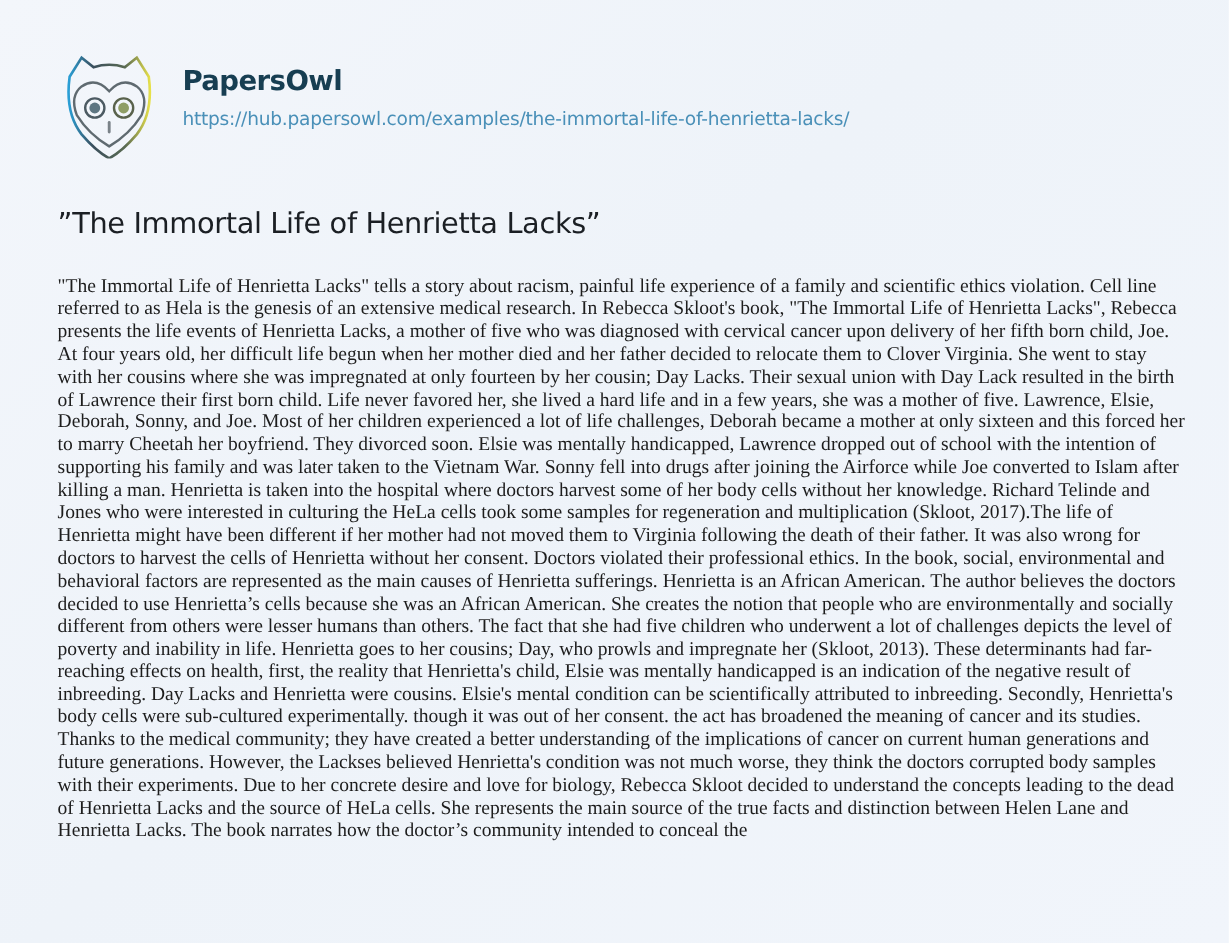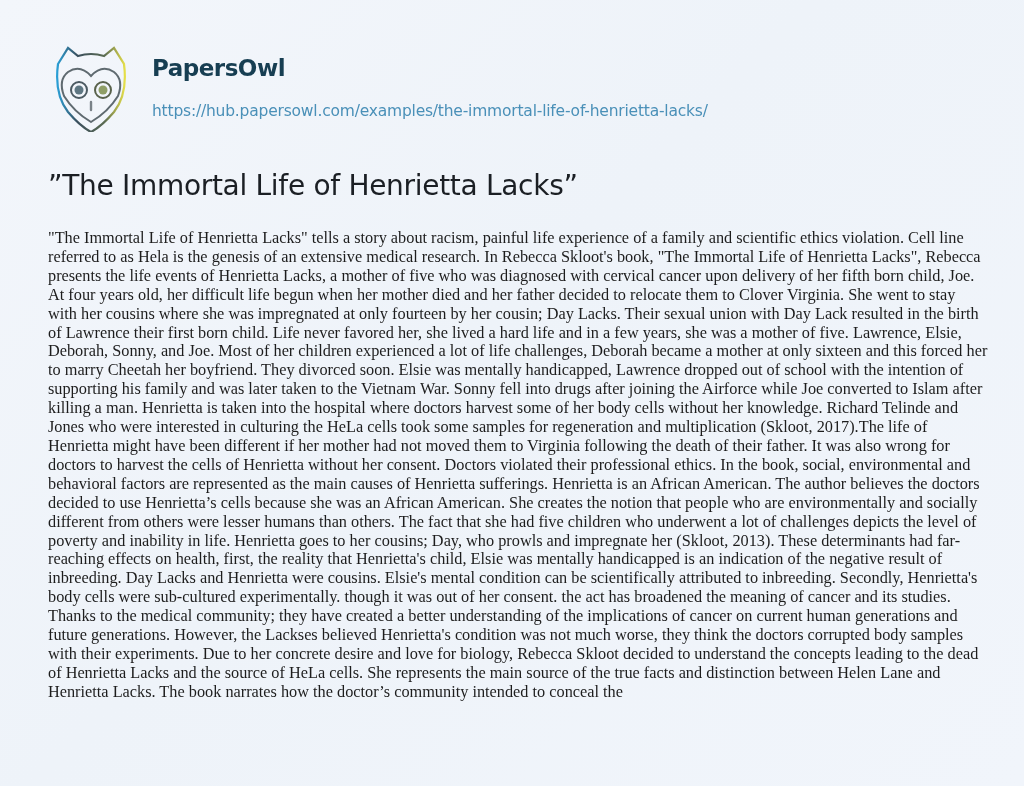--- a/index.html
+++ b/index.html
@@ -38,32 +38,31 @@
       color: #173e52;
       line-height: 40px;
       display: block;
     }
     .brand-url {
       font-family: "DejaVu Sans", sans-serif;
       font-size: 15.5px;
       color: #4a90b8;
       line-height: 22px;
       display: block;
-      margin-top: 12px;
       letter-spacing: -0.2px;
       text-decoration: none;
     }
     .title {
       position: absolute;
       left: 48px;
       top: 168px;
       margin: 0;
       font-family: "DejaVu Sans", sans-serif;
       font-weight: normal;
-      font-size: 28px;
+      font-size: 24px;
       color: #1b1f24;
       letter-spacing: -0.3px;
       line-height: 36px;
     }
     .body-text {
       position: absolute;
       left: 48px;
       top: 229px;
       width: 940px;
       margin: 0;

